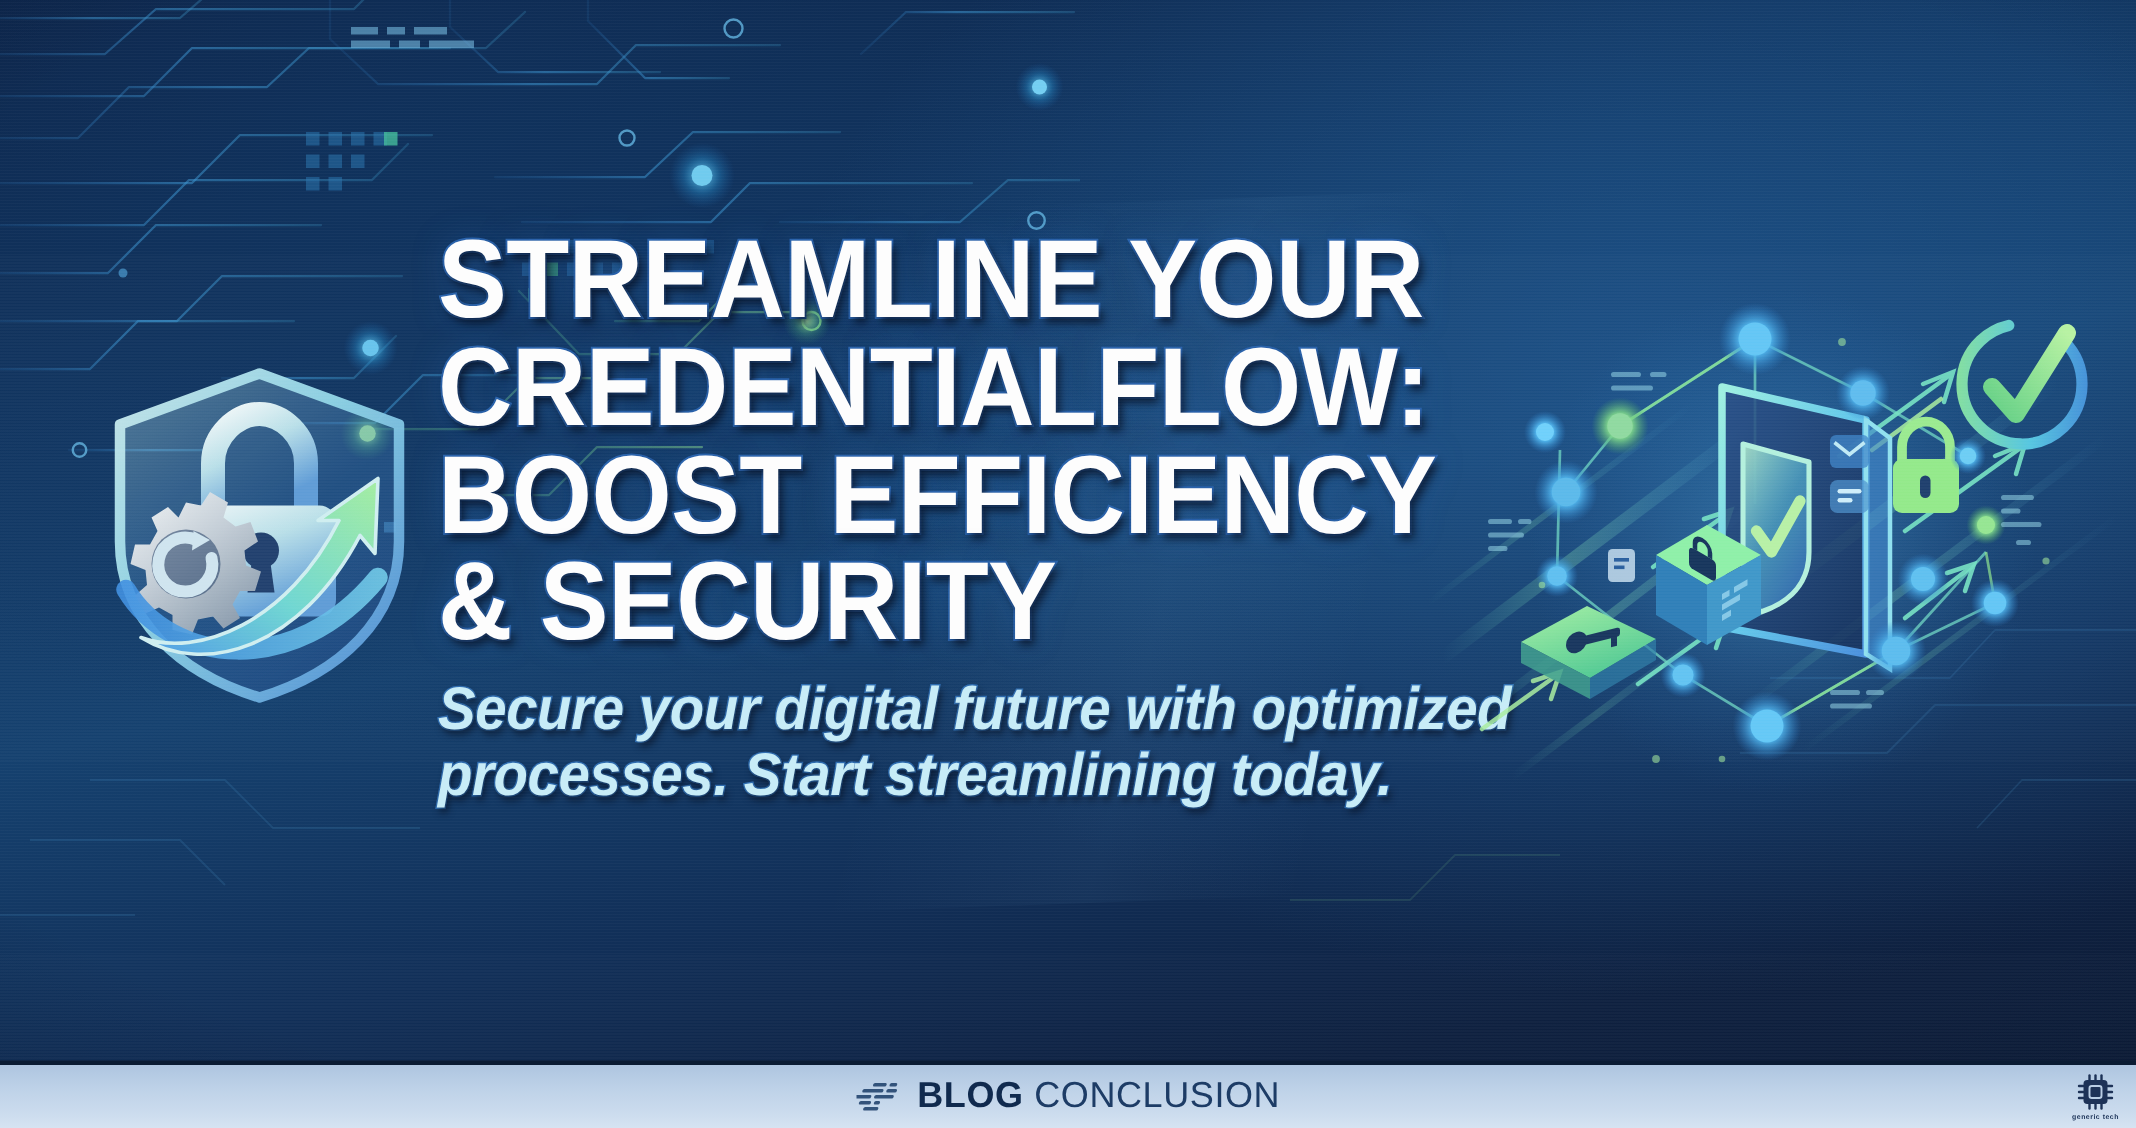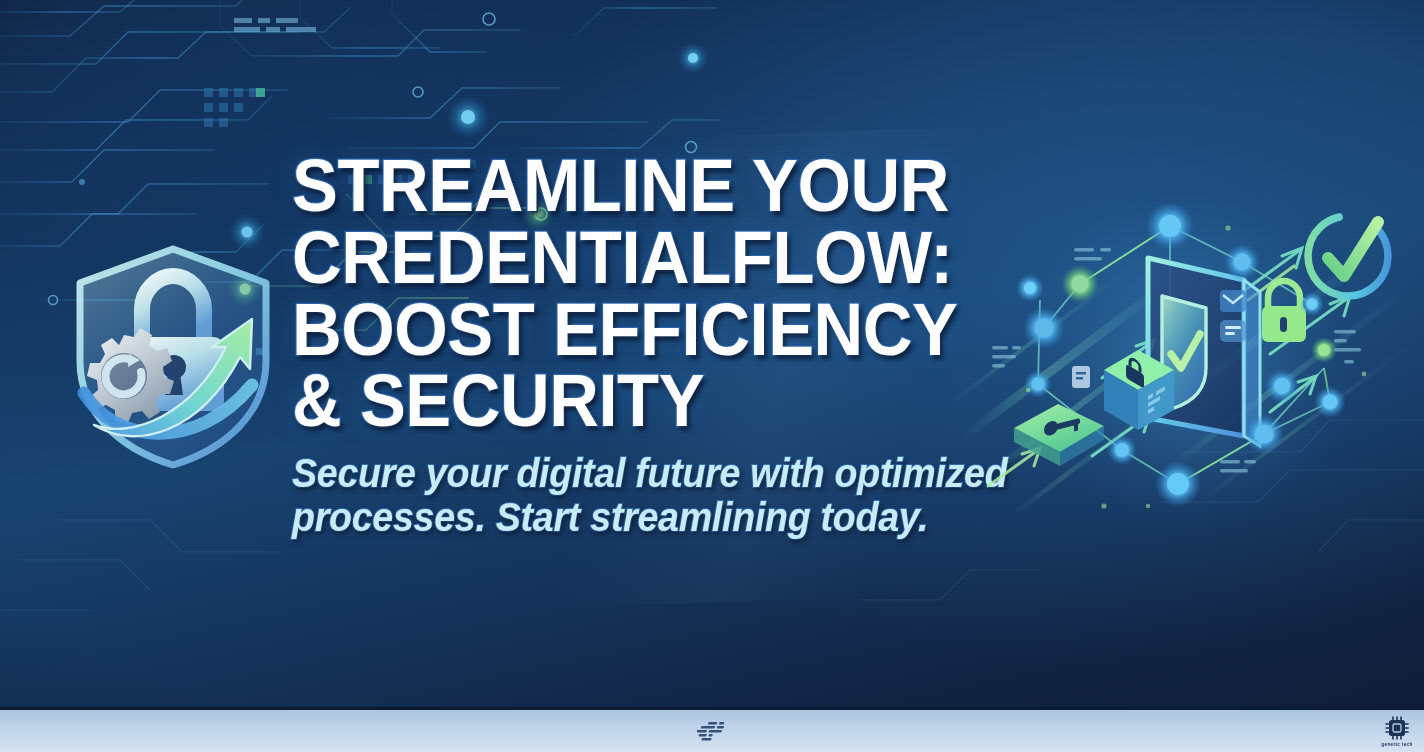--- a/index.html
+++ b/index.html
@@ -523,20 +523,23 @@
           <rect x="23" y="2" width="5" height="2.4" rx="1"></rect>
           <rect x="6" y="6" width="14" height="2.4" rx="1"></rect>
           <rect x="22" y="6" width="7" height="2.4" rx="1"></rect>
           <rect x="2" y="10" width="11" height="2.4" rx="1"></rect>
           <rect x="15" y="10" width="13" height="2.4" rx="1"></rect>
           <rect x="6" y="14" width="8" height="2.4" rx="1"></rect>
           <rect x="16" y="14" width="4" height="2.4" rx="1"></rect>
           <rect x="10" y="18" width="10" height="2.4" rx="1"></rect>
         </g>
       </svg>
+      <div class="footer-label">
+        <span class="fl-bold">BLOG</span><span class="fl-light">CONCLUSION</span>
+      </div>
     </div>
 
     <div class="brand">
       <svg width="26" height="26" viewBox="0 0 26 26">
         <g stroke="#1d3257" stroke-width="1.6" stroke-linecap="round">
           <path d="M9 2 V5"></path>
             <path d="M13 2 V5"></path>
             <path d="M17 2 V5"></path>
           <path d="M9 21 V24"></path>
             <path d="M13 21 V24"></path>

